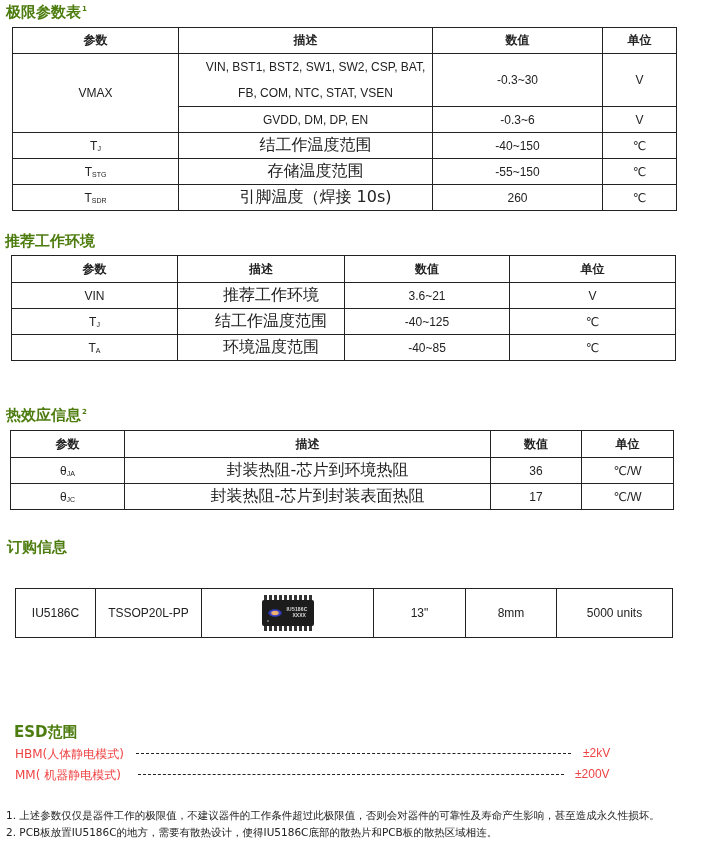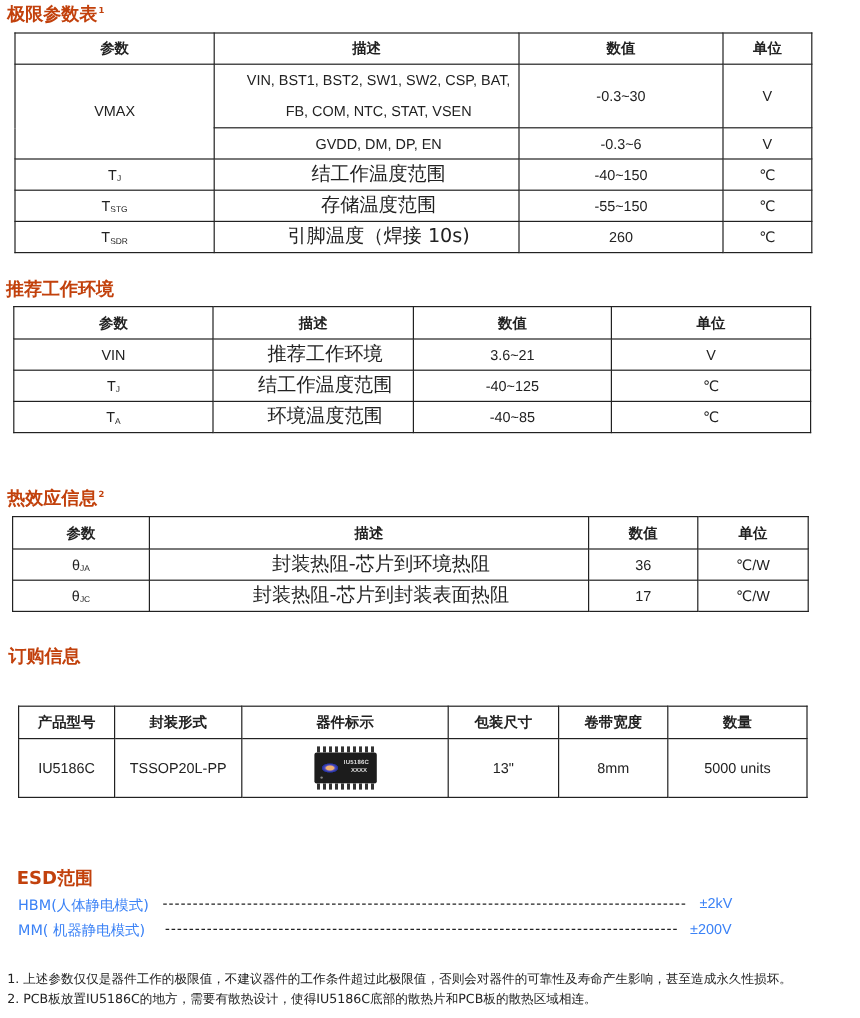--- a/index.html
+++ b/index.html
@@ -1,37 +1,37 @@
 <!DOCTYPE html>
 <html><head>
 <meta charset="utf-8">
 <style>
   html, body { margin: 0; padding: 0; background: #ffffff; }
   body { width: 717px; height: 848px; position: relative; overflow: hidden;
          font-family: "Liberation Sans", "DejaVu Sans", sans-serif; color: #222; }
-  .section-title { position: absolute; font-weight: bold; font-size: 15px; color: #c2410c; font-family: "DejaVu Sans", sans-serif; }
+  .section-title { position: absolute; font-weight: bold; font-size: 15px; color: #4d7c0f; font-family: "DejaVu Sans", sans-serif; }
   .section-title sup { font-size: 7px; vertical-align: super; margin-left: 1px; }
   table { position: absolute; border-collapse: collapse; table-layout: fixed; }
   td, th { border: 1.5px solid #222; padding: 0; font-size: 12px; text-align: center; vertical-align: middle; }
   th { font-weight: bold; font-family: "DejaVu Sans", sans-serif; font-size: 12px; margin-left: 40px; }
   td.left { text-align: center; padding-left: 20px; }
   td.desc-cn { font-family: "DejaVu Sans", sans-serif; font-size: 16px; }
   .sub { font-size: 7px; vertical-align: -1px; }
   .chip { display: inline-block; position: relative; width: 56px; height: 36px; vertical-align: middle; }
   .chip .pins-top, .chip .pins-bot { position: absolute; left: 4px; width: 48px; height: 5px;
      background: repeating-linear-gradient(90deg, #333 0 3px, #fff 3px 5px); }
   .chip .pins-top { top: 0; }
   .chip .pins-bot { bottom: 0; }
   .chip .body { position: absolute; left: 2px; right: 2px; top: 5px; bottom: 5px; background: #1c1c1c; border-radius: 2px; }
   .chip .logo { position: absolute; left: 6px; top: 9px; width: 14px; height: 8px; border-radius: 50%;
      background: radial-gradient(ellipse at center, #f0b070 0 30%, #4a4ac0 45%, #1a2a90 70%, transparent 72%); }
   .chip .mark1 { position: absolute; left: 25px; top: 6px; color: #ddd; font-size: 5px; font-weight: bold; letter-spacing: 0.2px; }
   .chip .mark2 { position: absolute; left: 31px; top: 12px; color: #ddd; font-size: 5px; font-weight: bold; }
   .chip .dot { position: absolute; left: 5px; bottom: 4px; width: 2px; height: 2px; background: #888; border-radius: 50%; }
-  .esd-line { position: absolute; left: 15px; font-size: 12px; white-space: nowrap; color: #3b82f6; }
+  .esd-line { position: absolute; left: 15px; font-size: 12px; white-space: nowrap; color: #ef4444; }
   .esd-line .cn { font-family: "DejaVu Sans", sans-serif; }
   .esd-dash { position: absolute; top: 7px; height: 0; border-top: 1.5px dashed #222; }
   .esd-val { position: absolute; }
   .note { position: absolute; left: 6px; font-size: 10.5px; font-family: "DejaVu Sans", sans-serif; color: #222; white-space: nowrap; }
 </style>
 </head>
 <body>
 
 <div class="section-title" style="left:6px; top:3px;"><span>极限参数表</span><sup>1</sup></div>
 
@@ -157,28 +157,20 @@
 <table style="left:15px; top:588px; width:657px;">
   <colgroup>
       <col style="width:80px">
       <col style="width:106px">
       <col style="width:172px">
       <col style="width:92px">
       <col style="width:91px">
       <col style="width:116px">
     </colgroup>
   <tbody>
-      <tr style="height:27px">
-    <th>产品型号</th>
-    <th>封装形式</th>
-    <th>器件标示</th>
-    <th>包装尺寸</th>
-    <th>卷带宽度</th>
-    <th>数量</th>
-  </tr>
   <tr style="height:49px">
     <td>IU5186C</td>
     <td>TSSOP20L-PP</td>
     <td>
       <div class="chip">
         <div class="pins-top"></div>
         <div class="body">
           <div class="logo"></div>
           <div class="mark1">IU5186C</div>
           <div class="mark2">XXXX</div>

